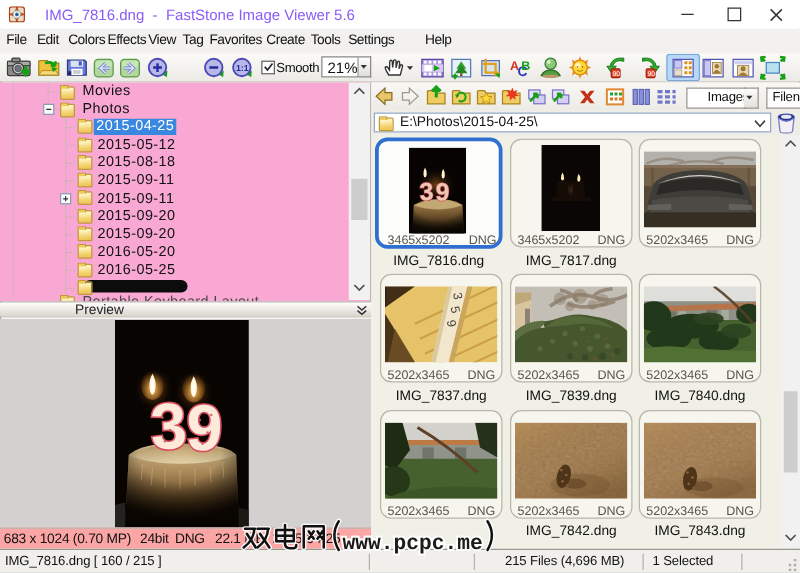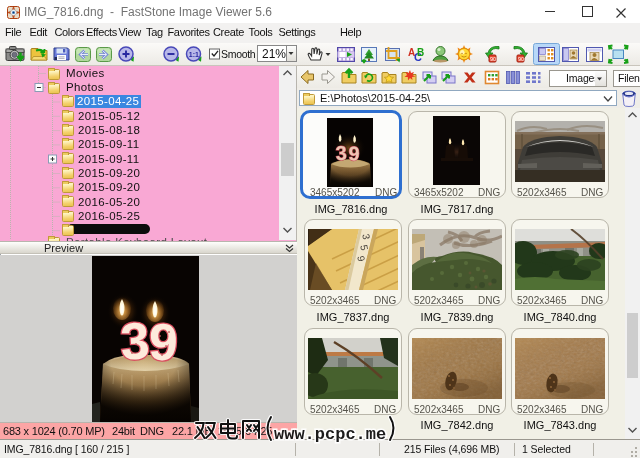--- a/index.html
+++ b/index.html
@@ -1,21 +1,21 @@
 <!DOCTYPE html>
 <html><head>
 <meta charset="utf-8">
 <style>
   html,body{margin:0;padding:0;}
   body{width:640px;height:458px;overflow:hidden;font-family:"Liberation Sans",sans-serif;}
   #win{position:absolute;left:0;top:0;width:640px;height:458px;background:#fff;outline:1px solid #9aa0a6;outline-offset:-1px;}
   .abs{position:absolute;}
   
   #title{left:0;top:0;width:640px;height:23px;background:#ffffff;}
-  #titletext{left:24px;top:4.5px;font-size:12px;color:#737373;}
+  #titletext{left:36px;top:4.5px;font-size:12px;color:#8b5cf6;}
   
   #menu{left:0;top:23px;width:640px;height:20px;background:#f2f1f0;font-size:11px;letter-spacing:-0.35px;color:#111;}
   .mi{position:absolute;top:3px;}
   
   #tb1{left:0;top:43px;width:640px;height:23px;background:linear-gradient(#fbfaf8,#eceae5);border-bottom:1px solid #c9c5bc;box-sizing:border-box;}
   #tb2{left:297px;top:66px;width:343px;height:22px;background:linear-gradient(#f8f7f4,#edebe5);}
   #addr{left:297px;top:88px;width:343px;height:20px;background:#efede8;}
   
   #tree{left:0;top:66px;width:297px;height:175px;background:#f9a8d4;border-right:1px solid #b8b5ae;box-sizing:border-box;overflow:hidden;}
   .trow{position:absolute;font-size:11.5px;letter-spacing:0.35px;color:#111;white-space:nowrap;}
@@ -328,21 +328,21 @@
 
     <div class="abs sb" style="left:279px;top:0;width:17px;height:174px;"></div>
     <div class="abs sbthumb" style="left:281px;top:77px;width:13px;height:33px;"></div>
     <svg class="abs" style="left:281px;top:2px;" width="13" height="170">
       <path d="M2.5 7 L6.5 3 L10.5 7" fill="none" stroke="#505050" stroke-width="1.4"></path>
       <path d="M2.5 160 L6.5 164 L10.5 160" fill="none" stroke="#505050" stroke-width="1.4"></path>
     </svg>
   </div>
 
   <div class="abs" id="pbar">
-      <span style="position:absolute;left:4px;top:0px;padding-left:40px;">Preview</span>
+      <span style="position:absolute;left:20px;top:0px;padding-left:40px;">Preview</span>
     <svg style="position:absolute;left:285px;top:2px;" width="9" height="9">
         <path d="M1 1 L4.5 4 L8 1 M1 4.5 L4.5 7.5 L8 4.5" fill="none" stroke="#333" stroke-width="1.2"></path>
       </svg>
   </div>
   <div class="abs" id="parea">
     <div class="abs" id="bigphoto" style="left:92px;top:1px;width:107px;height:166px;background:#080402;overflow:hidden;">
       <svg width="107" height="166">
         <defs>
           <radialGradient id="glow" cx="50%" cy="50%" r="50%">
             <stop offset="0%" stop-color="#b86a1c" stop-opacity="0.7"></stop>

